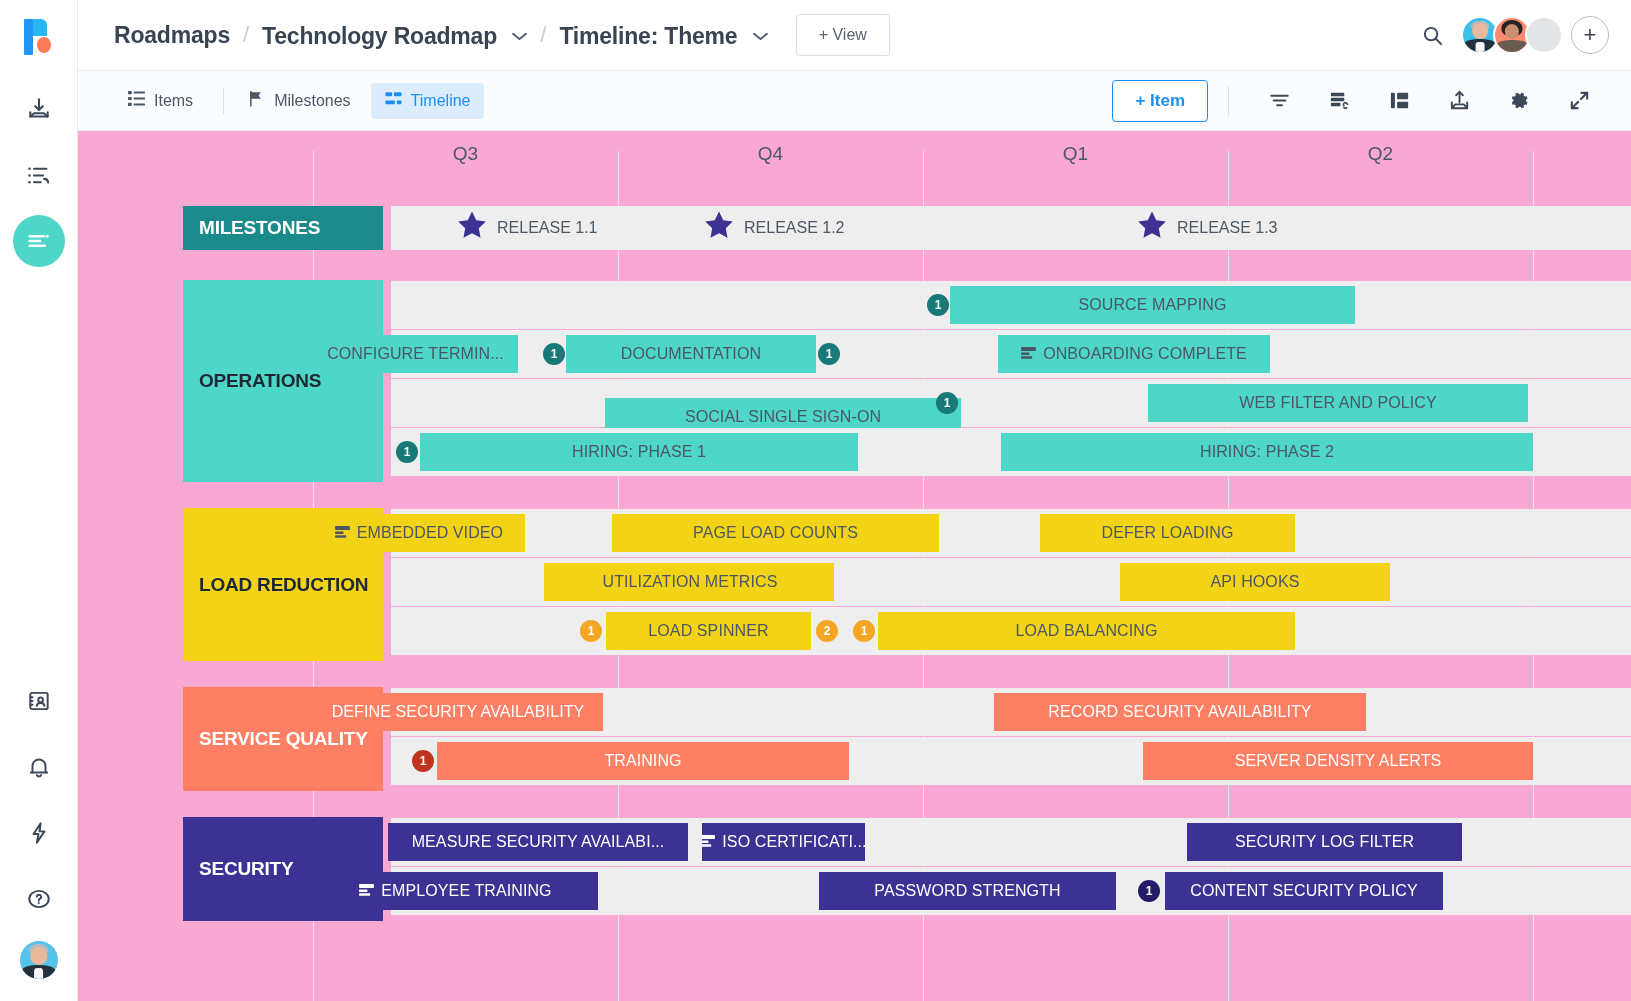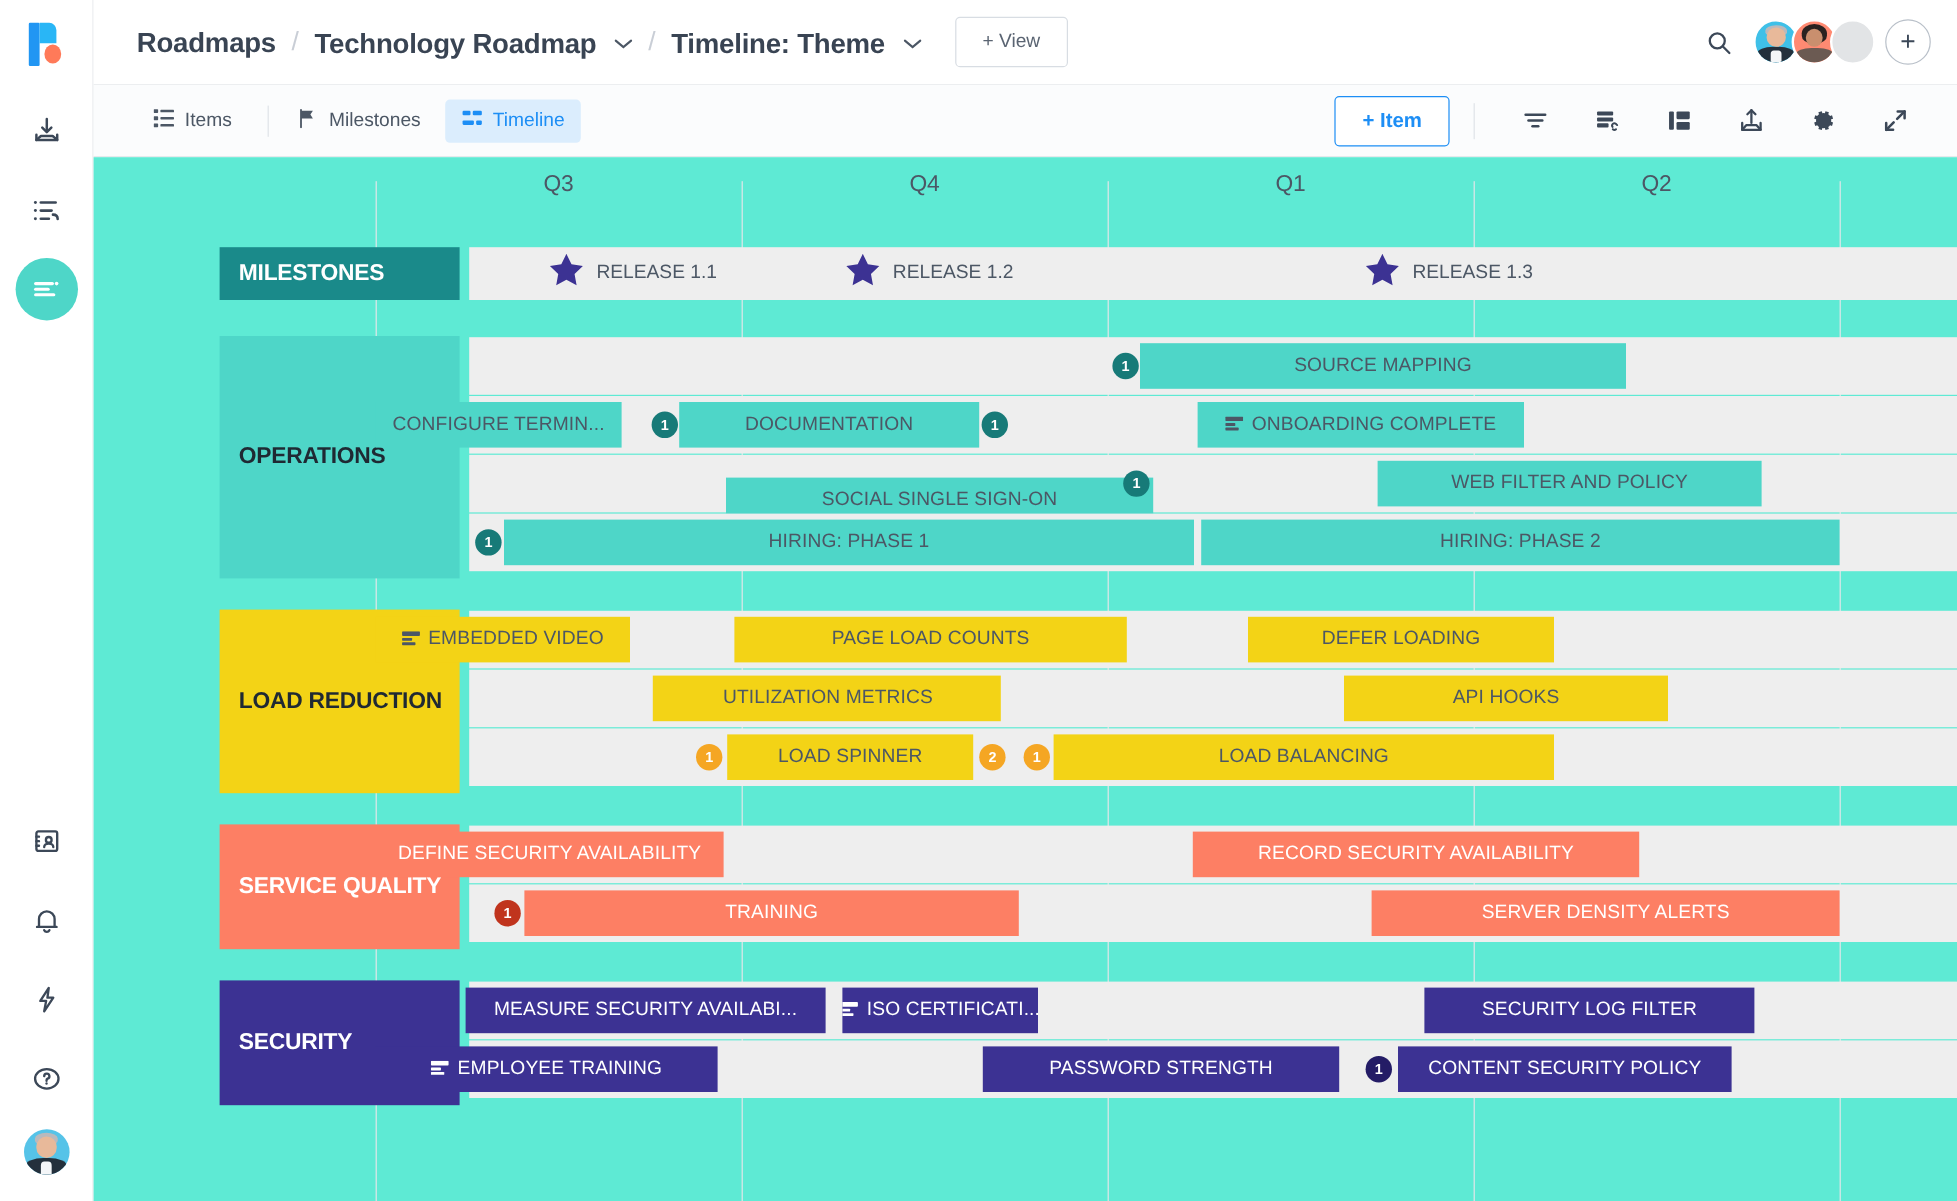--- a/index.html
+++ b/index.html
@@ -115,21 +115,21 @@
     display: flex; align-items: center; cursor: pointer;
   }
   .tb-sep { width: 1px; height: 30px; background: #dfe3e8; margin: 0 20px; }
   .tb-icon {
     width: 42px; height: 42px; display: flex; align-items: center; justify-content: center;
     color: #3c4858; cursor: pointer; margin: 0 9px;
   }
 
   
   .timeline {
-    flex: 1 1 auto; position: relative; background: #5eead4;
+    flex: 1 1 auto; position: relative; background: #f9a8d4;
     overflow: hidden;
   }
   .qheader { position: absolute; left: 0; top: 0; height: 56px; width: 100%; }
   .qcol-label {
     position: absolute; top: 12px; font-size: 19px; color: #4c5765;
     text-align: center; width: 120px;
   }
   .vline { position: absolute; top: 20px; bottom: 0; width: 1px; background: #e3e6e9; }
 
   .grid { position: absolute; left: 0; top: 0; right: 0; bottom: 0; }
@@ -429,26 +429,26 @@
               </svg>
             </span>
             <span>ONBOARDING COMPLETE</span>
           </div>
           <div class="badge" style="left: 465px; top: 211.5px; background: rgb(23, 122, 120);">1</div>
           <div class="badge" style="left: 740px; top: 211.5px; background: rgb(23, 122, 120);">1</div>
           <div class="rowstripe" style="top: 247.5px; height: 48px;"></div>
           <div class="bar" style="left: 527px; width: 356px; top: 251px; background: rgb(78, 214, 200); color: rgb(76, 87, 101); margin-top: 16px;">
             <span>SOCIAL SINGLE SIGN-ON</span>
           </div>
-          <div class="bar" style="left: 1070px; width: 320px; top: 252.5px; background: rgb(78, 214, 200); color: rgb(76, 87, 101);">
+          <div class="bar" style="left: 1070px; width: 380px; top: 252.5px; background: rgb(78, 214, 200); color: rgb(76, 87, 101);">
             <span>WEB FILTER AND POLICY</span>
           </div>
           <div class="badge" style="left: 858px; top: 260.5px; background: rgb(23, 122, 120);">1</div>
           <div class="rowstripe" style="top: 296.5px; height: 48px;"></div>
-          <div class="bar" style="left: 342px; width: 575px; top: 301.5px; background: rgb(78, 214, 200); color: rgb(76, 87, 101);">
+          <div class="bar" style="left: 342px; width: 438px; top: 301.5px; background: rgb(78, 214, 200); color: rgb(76, 87, 101);">
             <span>HIRING: PHASE 1</span>
           </div>
           <div class="bar" style="left: 923px; width: 532px; top: 301.5px; background: rgb(78, 214, 200); color: rgb(76, 87, 101);">
             <span>HIRING: PHASE 2</span>
           </div>
           <div class="badge" style="left: 318px; top: 309.5px; background: rgb(23, 122, 120);">1</div>
           <div class="lane-label" style="top: 377px; height: 153px; background: rgb(243, 211, 22); color: rgb(31, 41, 51);">LOAD REDUCTION</div>
           <div class="rowstripe" style="top: 377.5px; height: 48px;"></div>
           <div class="bar" style="left: 235px; width: 212px; top: 382.5px; background: rgb(243, 211, 22); color: rgb(76, 87, 101);">
             <span class="bicon">

